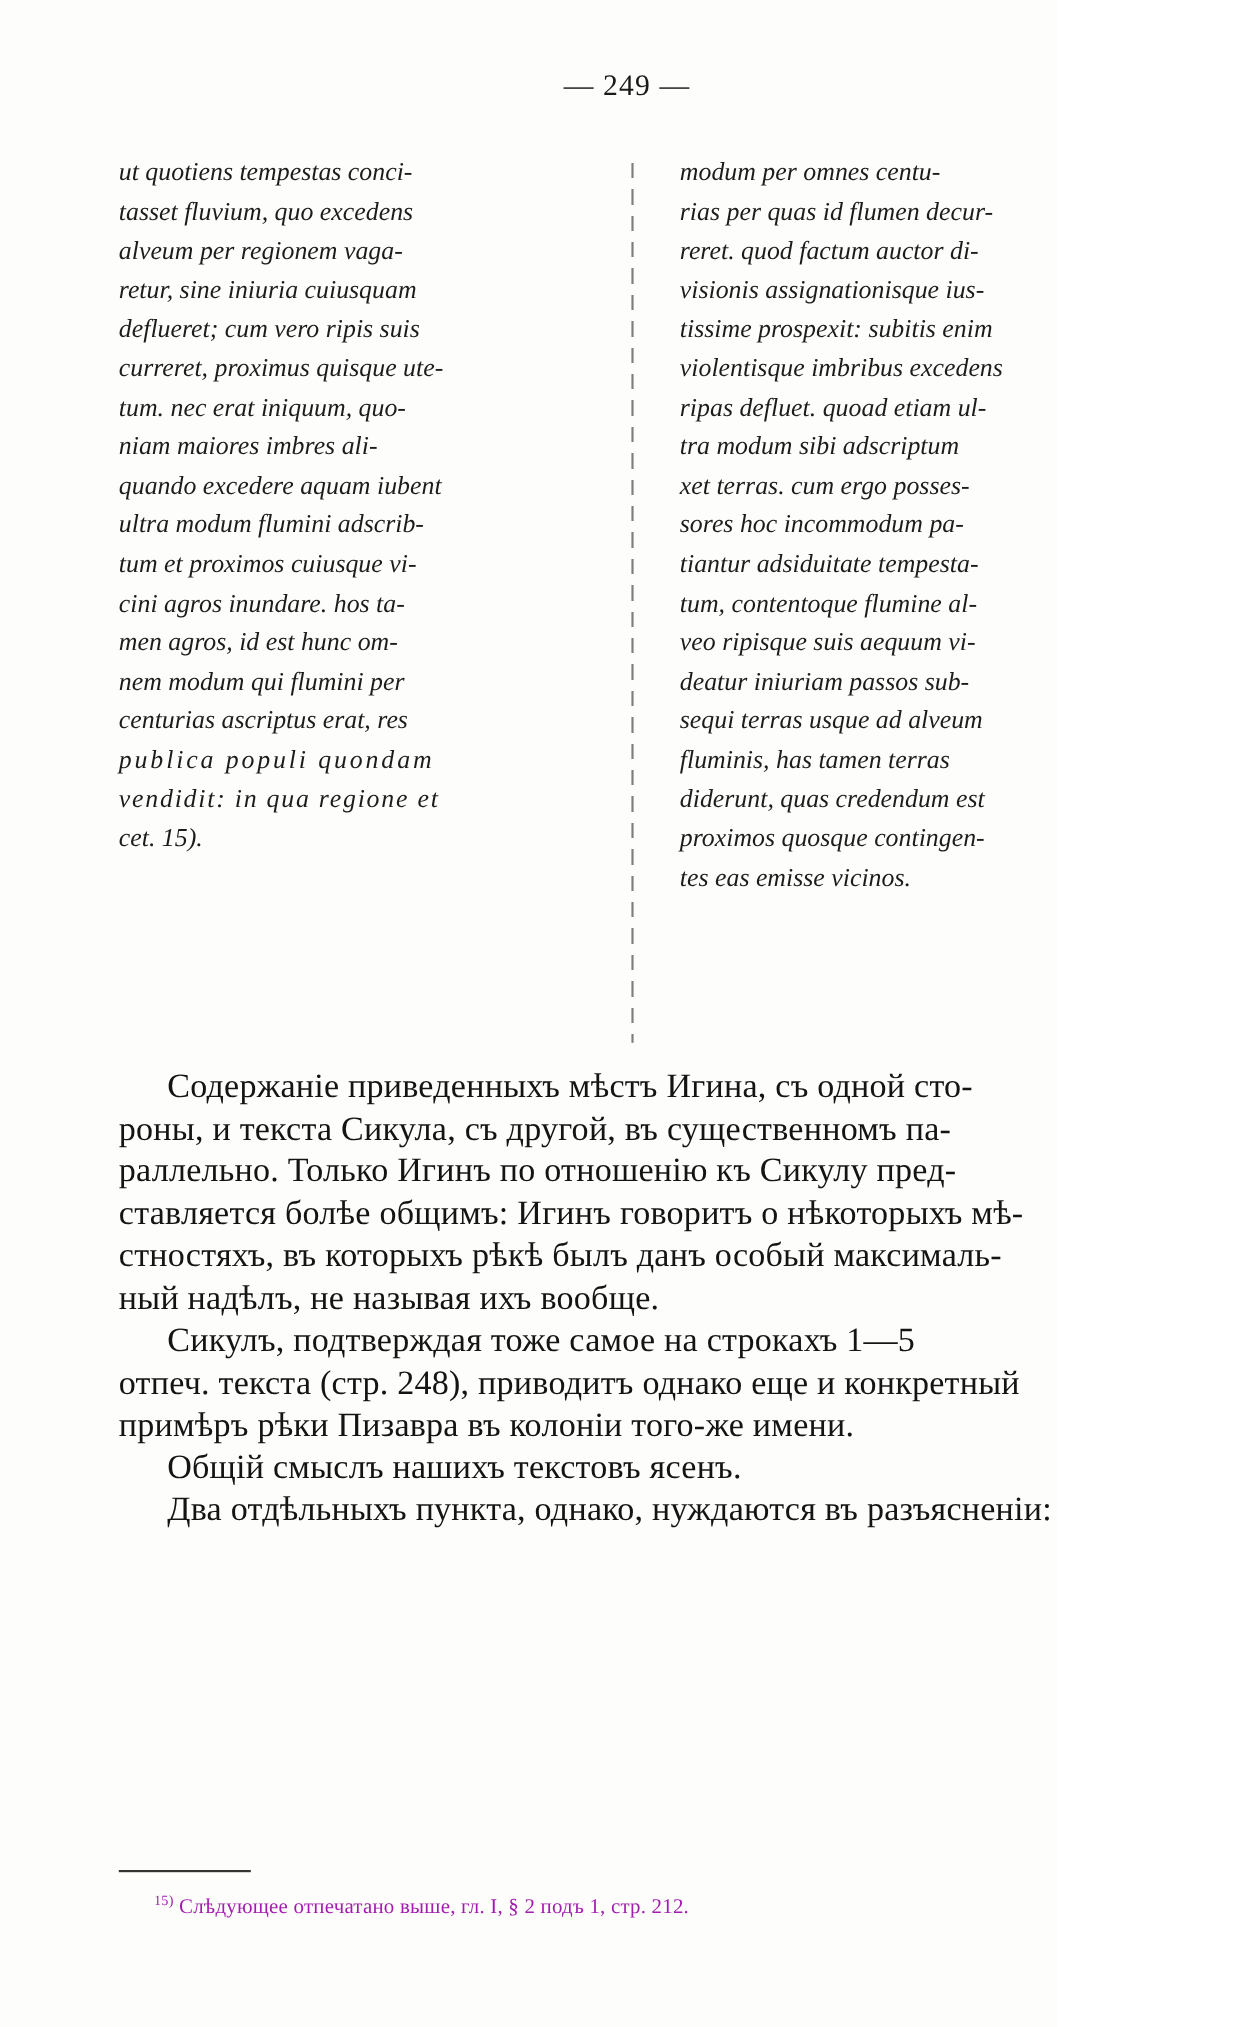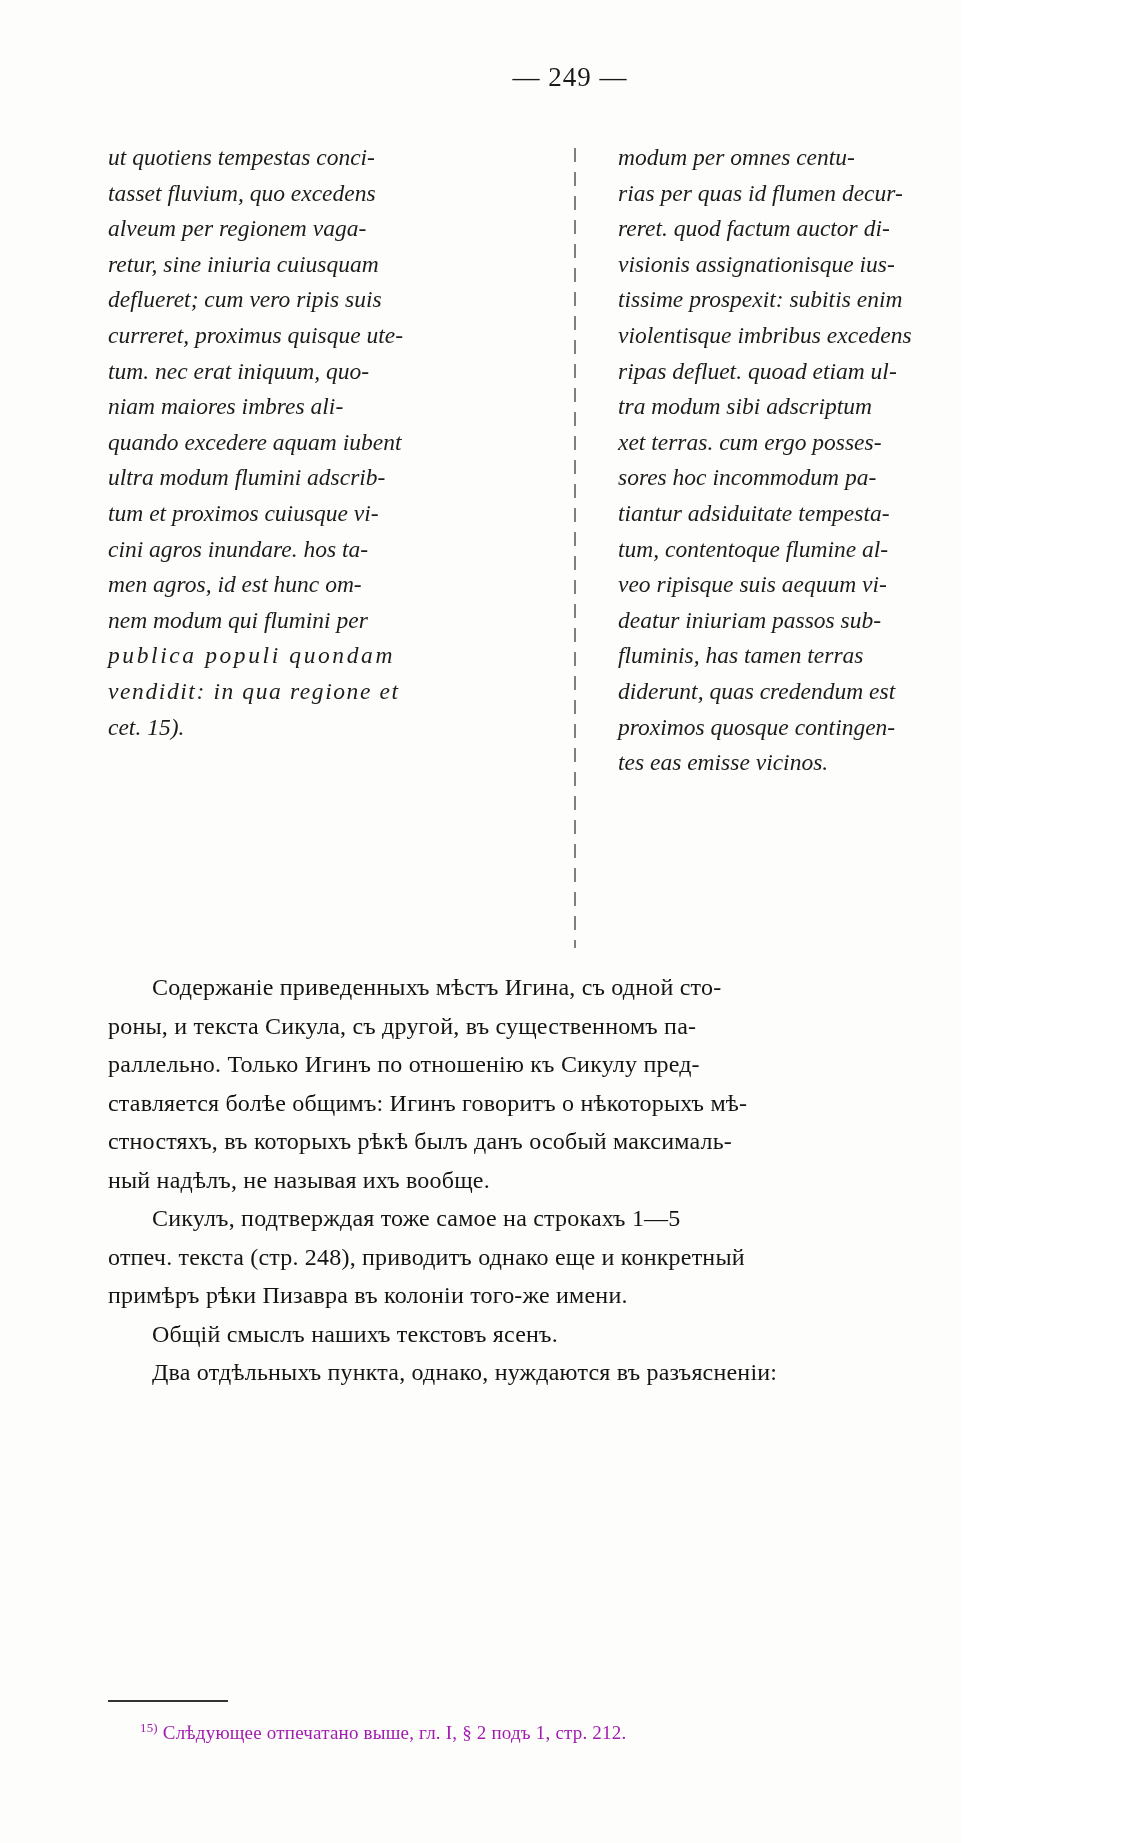--- a/index.html
+++ b/index.html
@@ -71,21 +71,21 @@
       #555 0px, #555 14px,
       rgba(255,255,255,0) 14px, rgba(255,255,255,0) 24px
     );
     opacity: 0.75;
   }
   .body-text {
     position: absolute;
     left: 108px;
     top: 968px;
     width: 930px;
-    font-size: 24px;
+    font-size: 31px;
     line-height: 38.5px;
     font-family: "Liberation Serif", serif;
     color: #141414;
   }
   .body-text p {
     margin: 0 0 0 0;
     text-align: justify;
   }
   .body-text .line {
     display: block;
@@ -136,20 +136,21 @@
         <span class="line">deflueret; cum vero ripis suis</span>
         <span class="line">curreret, proximus quisque ute-</span>
         <span class="line">tum. nec erat iniquum, quo-</span>
         <span class="line">niam maiores imbres ali-</span>
         <span class="line">quando excedere aquam iubent</span>
         <span class="line">ultra modum flumini adscrib-</span>
         <span class="line">tum et proximos cuiusque vi-</span>
         <span class="line">cini agros inundare. hos ta-</span>
         <span class="line">men agros, id est hunc om-</span>
         <span class="line">nem modum qui flumini per</span>
+        <span class="line">centurias ascriptus erat, res</span>
         <span class="line sp">publica populi quondam</span>
         <span class="line sp2">vendidit: in qua regione et</span>
         <span class="line">cet. 15).</span>
       </p>
     </div>
 
     <div class="divider"></div>
 
     <div class="col col-right">
       <p>
@@ -160,20 +161,21 @@
         <span class="line">tissime prospexit: subitis enim</span>
         <span class="line">violentisque imbribus excedens</span>
         <span class="line">ripas defluet. quoad etiam ul-</span>
         <span class="line">tra modum sibi adscriptum</span>
         <span class="line">xet terras. cum ergo posses-</span>
         <span class="line">sores hoc incommodum pa-</span>
         <span class="line">tiantur adsiduitate tempesta-</span>
         <span class="line">tum, contentoque flumine al-</span>
         <span class="line">veo ripisque suis aequum vi-</span>
         <span class="line">deatur iniuriam passos sub-</span>
+        <span class="line">sequi terras usque ad alveum</span>
         <span class="line">fluminis, has tamen terras</span>
         <span class="line">diderunt, quas credendum est</span>
         <span class="line">proximos quosque contingen-</span>
         <span class="line">tes eas emisse vicinos.</span>
       </p>
     </div>
 
   </div>
 
   <div class="body-text">

